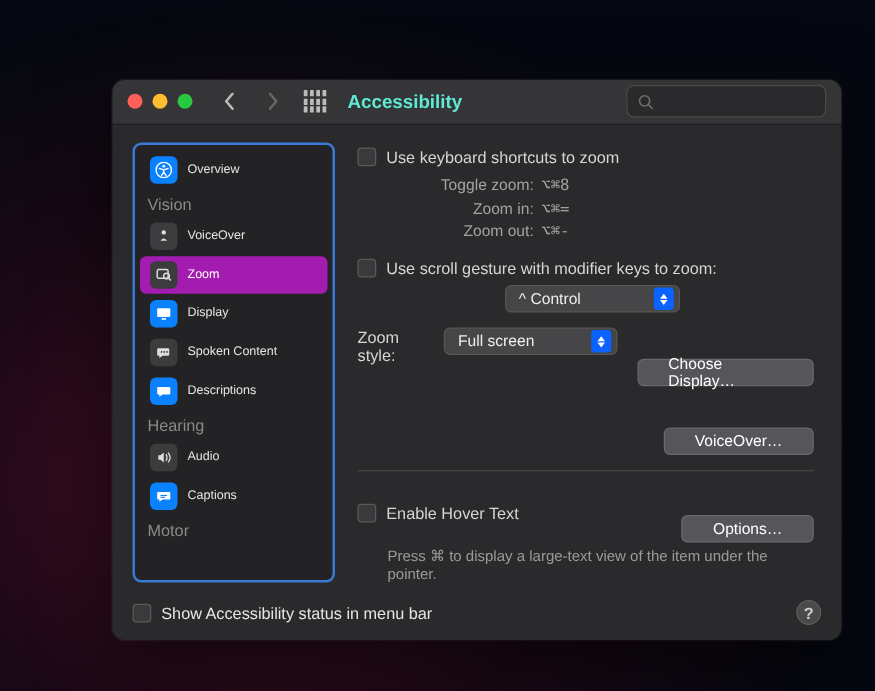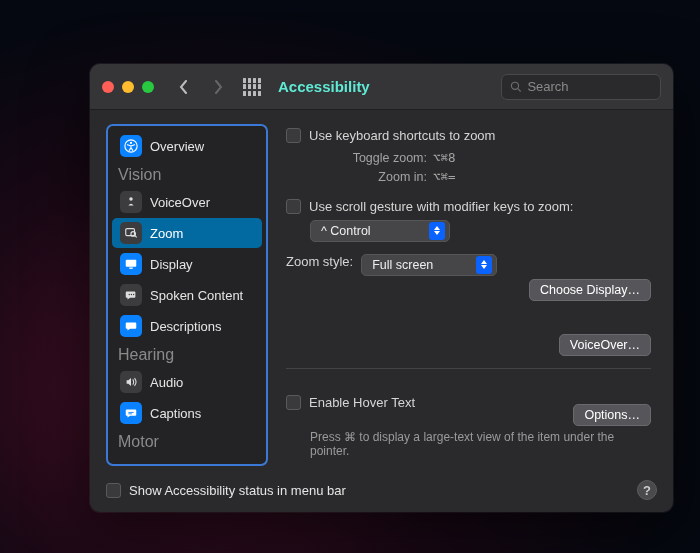--- a/index.html
+++ b/index.html
@@ -70,42 +70,42 @@
     .sidebar {
       width: 162px;
       background: #232325;
       border: 2px solid #3b79d6;
       border-radius: 7px;
       padding: 4px 0;
       overflow-y: auto;
     }
     .sidebar::-webkit-scrollbar{width:0}
     .section-label {
-      font-size: 16px; color: #8a8a8a;
+      font-size: 13px; color: #8a8a8a;
       padding: 4px 10px 2px;
     }
     .side-item {
       display: flex; align-items: center; gap: 8px;
       padding: 4px 8px;
       margin: 1px 4px;
       border-radius: 5px;
       color: #e5e5e5;
       cursor: pointer;
     }
-    .side-item.selected { background: #0369a1; color: #fff; }
+    .side-item.selected { background: #a21caf; color: #fff; }
     .side-icon {
       width: 22px; height: 22px;
       border-radius: 5px;
       display: flex; align-items: center; justify-content: center;
       flex-shrink: 0;
     }
     .side-icon.blue { background: #0a82ff; }
     .side-icon.dark { background: #3c3c3e; }
     .side-icon svg { width: 14px; height: 14px; }
-    .side-label { font-size: 13px; }
+    .side-label { font-size: 10px; }
 
     .content { flex: 1; padding: 4px 6px 0 4px; color: #d5d5d5; }
     .row { display: flex; align-items: center; gap: 8px; margin-bottom: 6px; }
     .checkbox {
       width: 15px; height: 15px;
       border: 1px solid #5a5a5a;
       background: #3a3a3c;
       border-radius: 3px;
       flex-shrink: 0;
     }
@@ -129,42 +129,42 @@
     }
     .stepper::before,.stepper::after{
       content:""; border-left:3.5px solid transparent; border-right:3.5px solid transparent;
     }
     .stepper::before{ border-bottom:4px solid #fff; }
     .stepper::after{ border-top:4px solid #fff; }
     .btn {
       background:#56565a; color:#fff;
       border:1px solid #6a6a6e;
       border-radius:5px;
-      height:22px; padding:0 10px;
+      height:22px; padding:0 24px;
       font-size:12.5px;
       display:inline-flex; align-items:center;
       cursor:pointer;
       margin-top:25px;
     }
     .divider { border-top:1px solid #444; margin:12px 0 10px; }
     .hint { font-size:12px; color:#9a9a9a; padding-left:24px; margin-top:4px; }
     .footer {
       display:flex; align-items:center;
       padding:6px 16px 12px;
       gap:8px;
     }
     .help {
       width:20px; height:20px; border-radius:50%;
       background:#4a4a4c; color:#ccc;
       display:flex; align-items:center; justify-content:center;
       font-size:13px; font-weight:600;
       margin-left:auto;
       border:1px solid #5d5d5f;
     }
-    .control-row { margin-left:24px; margin-top:4px; margin-bottom:12px; }
+    .control-row { margin-left:11px; margin-top:4px; margin-bottom:12px;text-align:center; }
     .zoom-style-row { display:flex; align-items:flex-start; gap:8px; margin-top:2px; }
     .right-btns { display:flex; justify-content:flex-end; margin-top:8px; }
     .hover-row { display:flex; align-items:center; justify-content:space-between; }
   </style>
 </head>
 <body>
 
 <div class="window">
 
   <div class="titlebar">
@@ -199,21 +199,20 @@
           <span></span>
       </div>
     </div>
     <div class="title">Accessibility</div>
     <div class="spacer"></div>
     <div class="search">
       <svg width="13" height="13" viewBox="0 0 16 16">
           <circle cx="7" cy="7" r="5" stroke="#8a8a8a" stroke-width="1.6" fill="none"></circle>
           <line x1="11" y1="11" x2="15" y2="15" stroke="#8a8a8a" stroke-width="1.6"></line>
         </svg>
-      <input type="text" placeholder="Search" style="">
     </div>
   </div>
 
   <div class="body">
     <div class="sidebar">
       <div class="side-item">
         <div class="side-icon blue">
           <svg viewBox="0 0 16 16">
               <circle cx="8" cy="8" r="7" fill="none" stroke="#fff" stroke-width="1.3"></circle>
               <circle cx="8" cy="4.5" r="1.3" fill="#fff"></circle>
@@ -300,34 +299,38 @@
       </div>
       <div class="shortcuts">
         <div class="sline">
             <span>Toggle zoom:</span>
             <span class="k">⌥⌘8</span>
           </div>
         <div class="sline">
             <span>Zoom in:</span>
             <span class="k">⌥⌘=</span>
           </div>
+        <div class="sline">
+            <span>Zoom out:</span>
+            <span class="k">⌥⌘-</span>
+          </div>
       </div>
       <div class="row">
         <div class="checkbox"></div>
         <span>Use scroll gesture with modifier keys to zoom:</span>
       </div>
       <div class="control-row">
         <div class="select" style="width:140px">
           <span>^ Control</span>
           <div class="stepper"></div>
         </div>
       </div>
       <div class="zoom-style-row">
         <span>Zoom style:</span>
-        <div class="select" style="width:136px">
+        <div class="select" style="width:150px">
           <span>Full screen</span>
           <div class="stepper"></div>
         </div>
         <div style="flex:1"></div>
         <div class="btn">Choose Display…</div>
       </div>
       <div class="right-btns">
         <div class="btn">VoiceOver…</div>
       </div>
       <div class="divider"></div>

